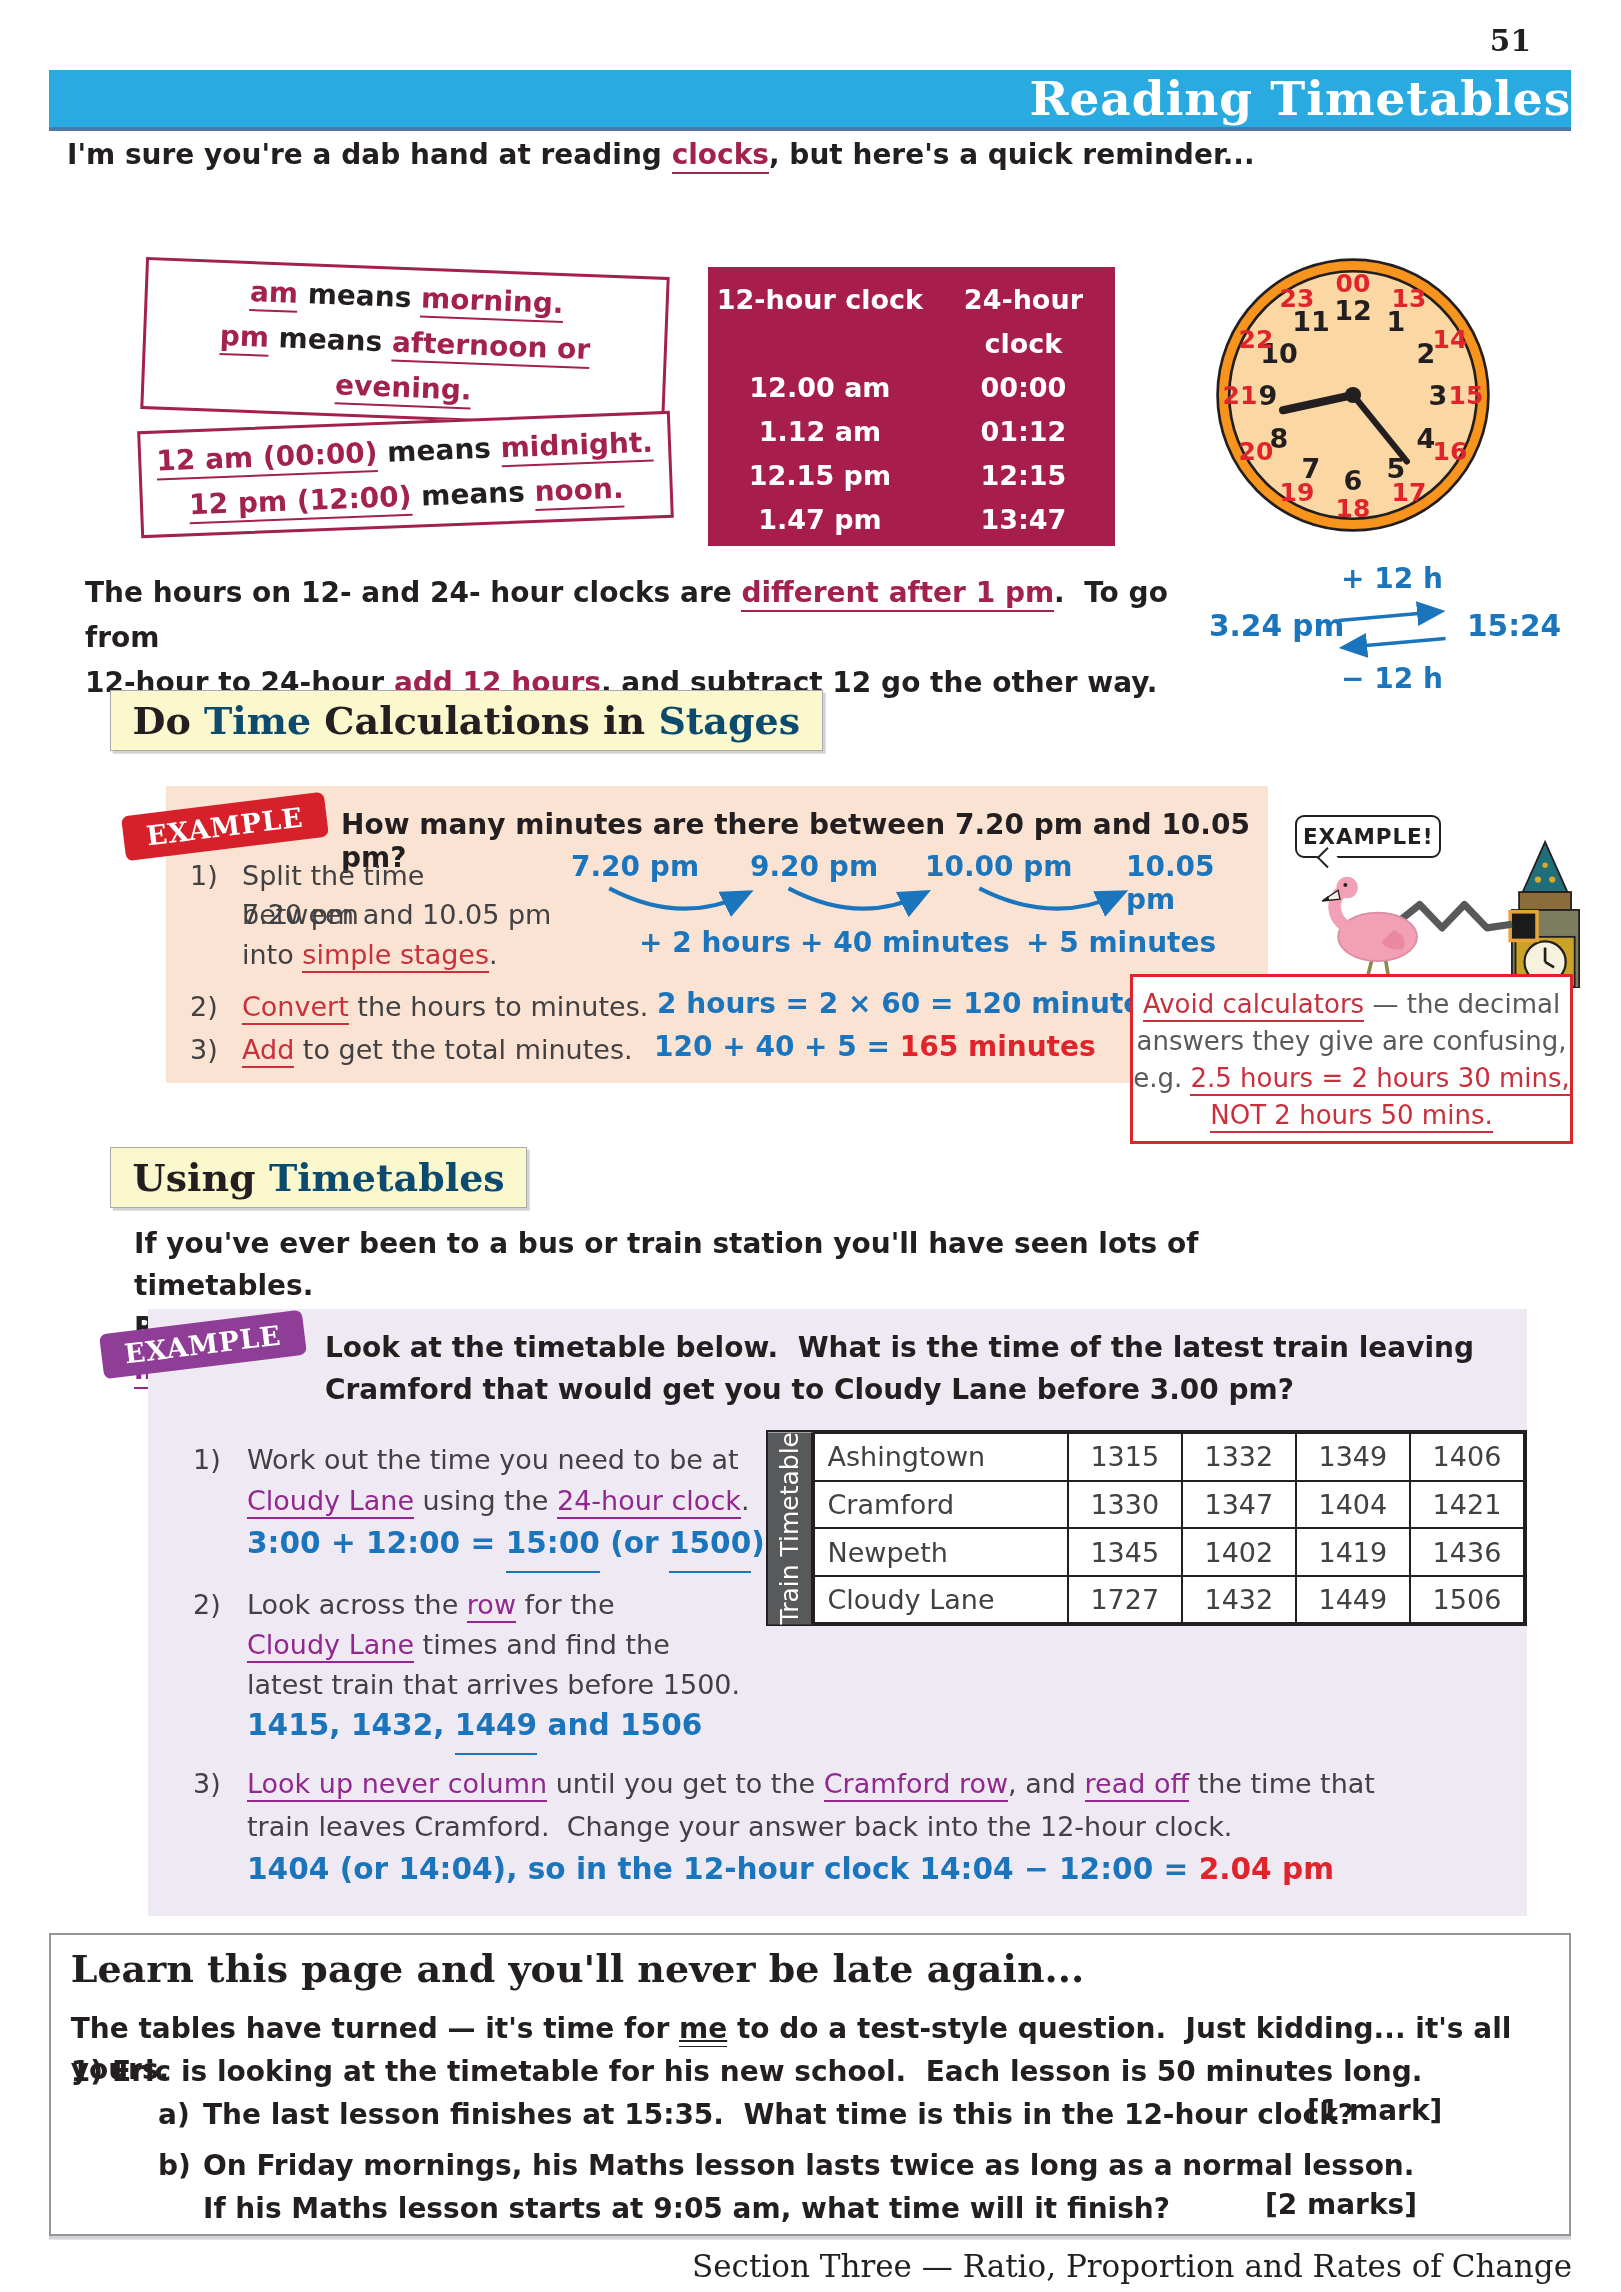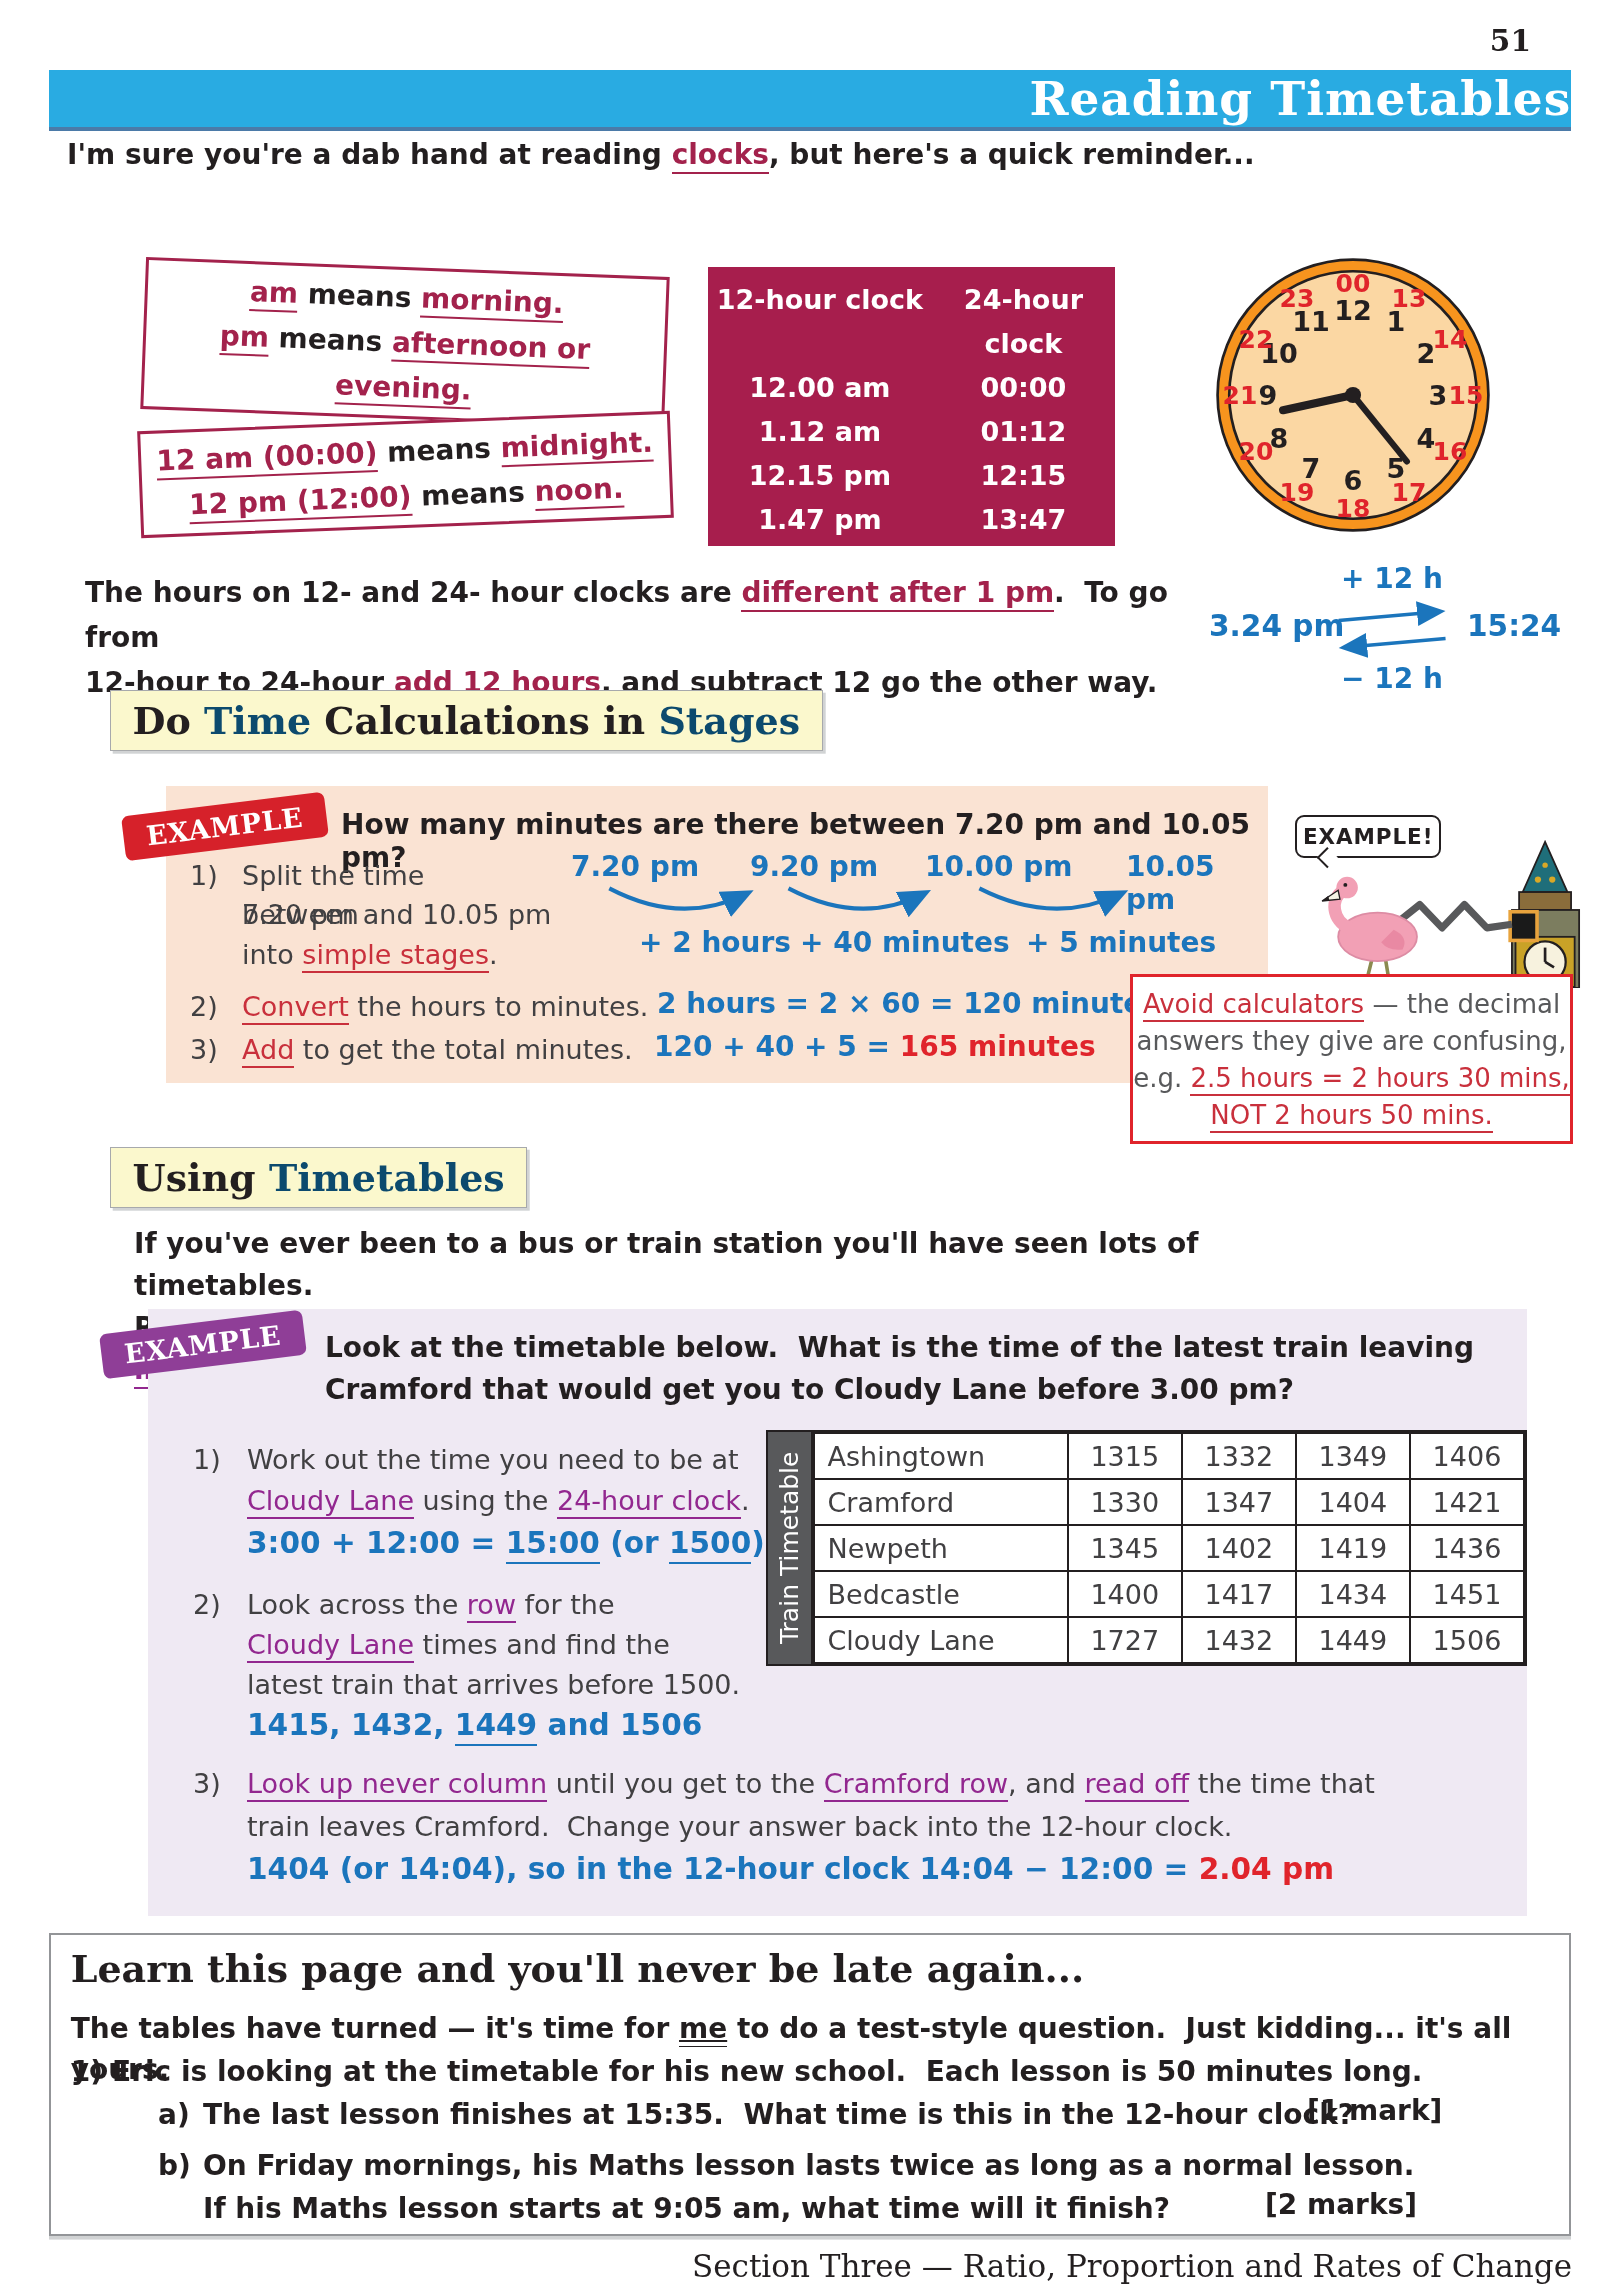--- a/index.html
+++ b/index.html
@@ -14,21 +14,21 @@
   .banner-title{font-family:"DejaVu Serif",serif;font-weight:700;font-size:47px;color:#ffffff;letter-spacing:0.9px;}
   .pagenum{position:absolute;top:23px;right:90px;font-family:"DejaVu Serif",serif;font-weight:600;font-size:29.6px;}
 
   .body-line{font-size:28px;font-weight:600;line-height:41px;}
   .gray-line{font-size:27px;font-weight:400;color:#414042;line-height:39px;}
   .bright-red{color:#E0242B;}
 
   .u-maroon{color:#A3224C;border-bottom:2.7px solid #A3224C;padding-bottom:0.9px;}
   .u-red{color:#C9303C;border-bottom:2.7px solid #C9303C;padding-bottom:0.9px;}
   .u-purple{color:#92278F;border-bottom:2.7px solid #92278F;padding-bottom:0.9px;}
-  .u-blue{border-bottom:2.7px solid #1B75BC;padding-bottom:2px;}
+  .u-blue{border-bottom:2.7px solid #1B75BC;padding-bottom:11px;}
   .u2-black{text-decoration:underline;border-bottom:1.8px solid #231F20;padding-bottom:0.9px;}
 
   
   .fact-box{position:absolute;border:3.1px solid #A3224C;background:#fff;text-align:center;
             font-size:28px;font-weight:600;line-height:45px;padding:5.4px 12.5px;}
 
   
   .conv{position:absolute;left:708px;top:267px;width:407px;height:279px;background:#A71E4D;color:#fff;
         display:grid;grid-template-columns:55% 45%;align-content:start;padding-top:10.7px;box-sizing:border-box;}
   .conv span{text-align:center;font-size:27px;font-weight:600;line-height:44px;}
@@ -279,27 +279,20 @@
               <td class="tm">1421</td>
             </tr>
         <tr>
               <td class="st">Newpeth</td>
               <td class="tm">1345</td>
               <td class="tm">1402</td>
               <td class="tm">1419</td>
               <td class="tm">1436</td>
             </tr>
         <tr>
-              <td class="st">Bedcastle</td>
-              <td class="tm">1400</td>
-              <td class="tm">1417</td>
-              <td class="tm">1434</td>
-              <td class="tm">1451</td>
-            </tr>
-        <tr>
               <td class="st">Cloudy Lane</td>
               <td class="tm">1727</td>
               <td class="tm">1432</td>
               <td class="tm">1449</td>
               <td class="tm">1506</td>
             </tr>
         </tbody>
       </table>
     </div>
 

